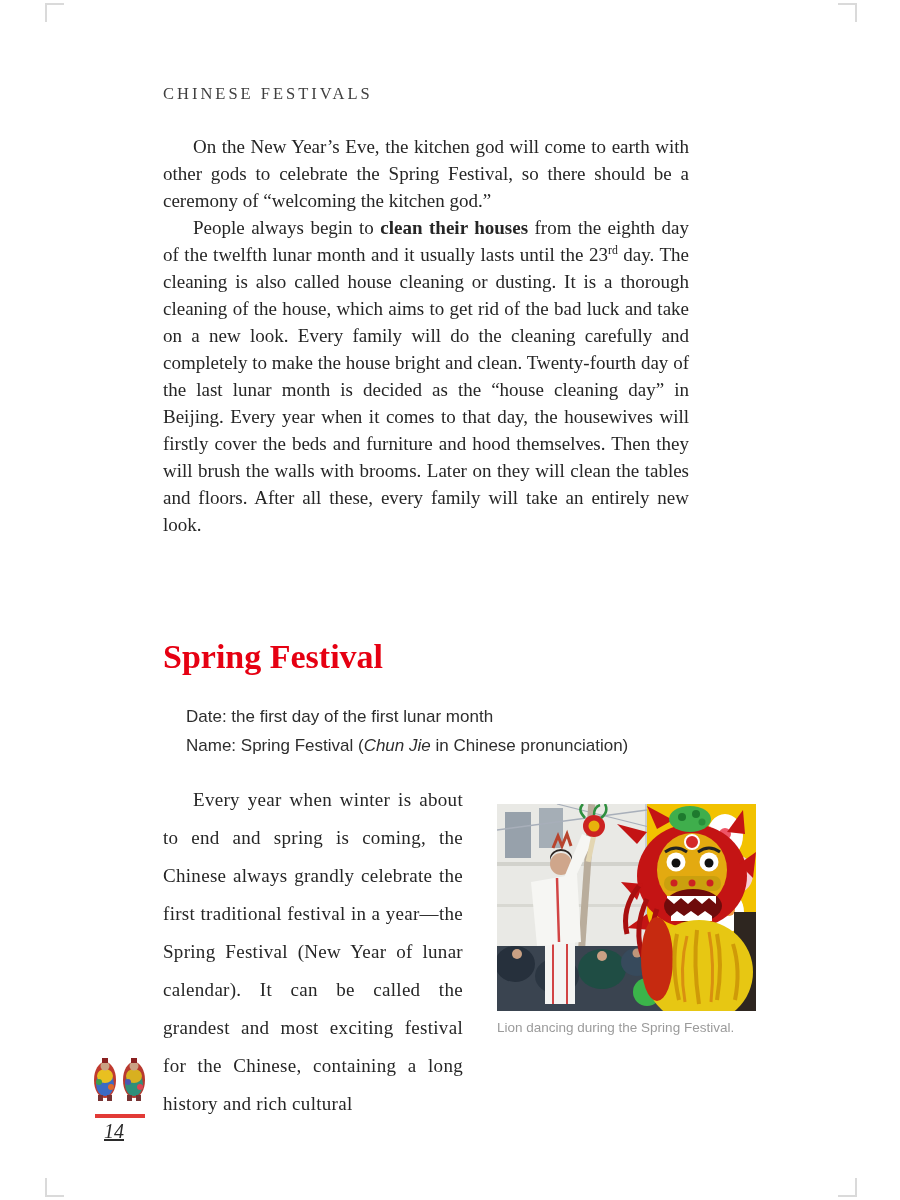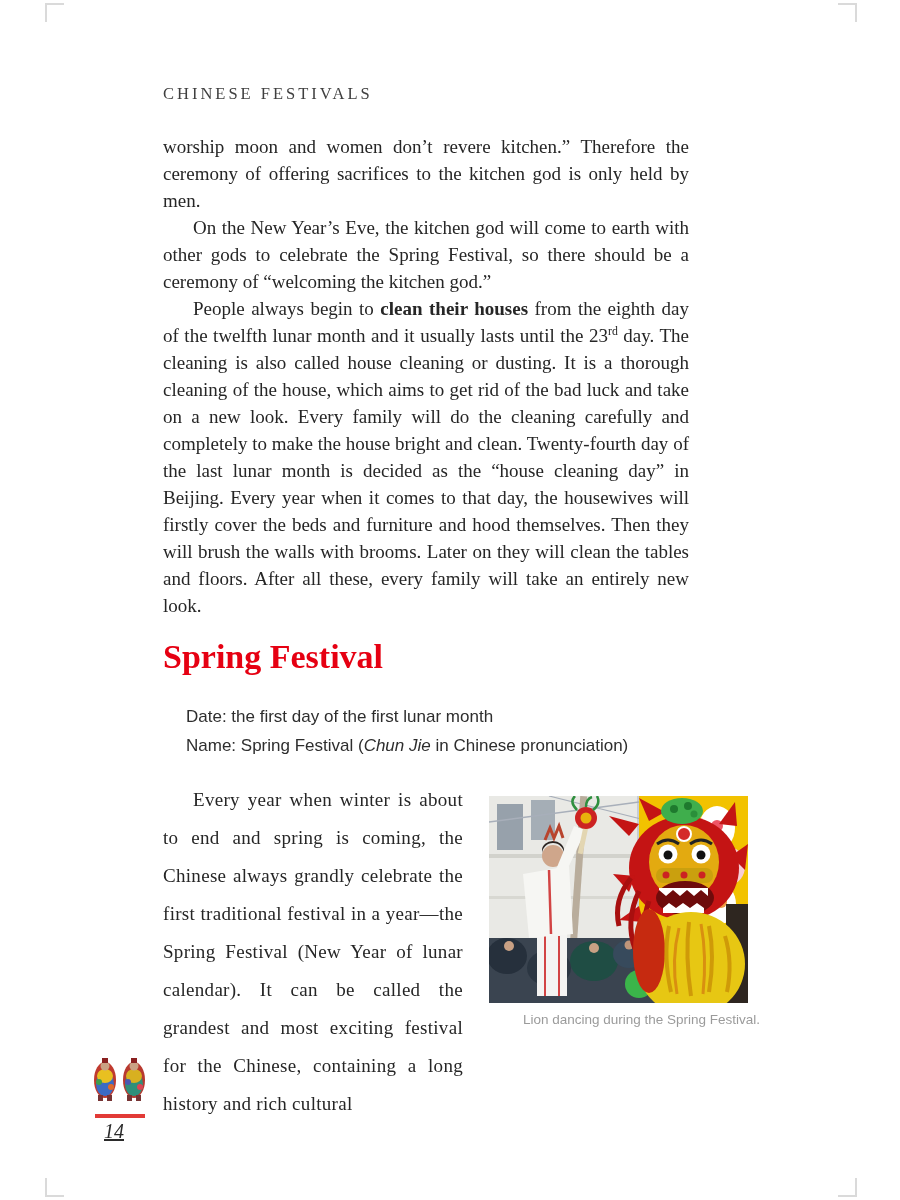--- a/index.html
+++ b/index.html
@@ -28,21 +28,21 @@
   .section-heading{position:absolute;left:163px;top:638px;font-size:34px;font-weight:bold;
                    font-family:"Liberation Serif",serif;margin:0;text-align:right;}
 
   .info-block{position:absolute;left:186px;top:702px;font-family:"Liberation Sans",sans-serif;
               font-size:17px;line-height:29px;color:#2e2e2e;}
 
   .column-text{position:absolute;left:163px;top:781px;width:300px;font-size:19px;line-height:38px;
                text-align:justify;letter-spacing:0.3px;}
   .column-text p{margin:0;text-indent:30px;}
 
-  .photo-figure{position:absolute;left:481px;top:788px;width:305px;margin:8px;text-align:center;}
+  .photo-figure{position:absolute;left:481px;top:788px;width:305px;margin:16px;}
   .photo-figure svg{display:block;}
   .photo-caption{margin-top:9px;font-family:"Liberation Sans",sans-serif;font-size:13.5px;
                  color:#9b9b9b;}
 
   .footer-ornament{position:absolute;left:92px;top:1054px;}
   .footer-rule{position:absolute;left:95px;top:1114px;width:50px;height:4px;}
   .page-number{position:absolute;left:104px;top:1120px;font-size:20px;font-style:italic;
                color:#2b2b2b;font-family:"Liberation Serif",serif;text-decoration:underline;}
 </style>
 </head>
@@ -51,21 +51,20 @@
 <div class="page">
 
   <div class="crop crop-tl"></div>
   <div class="crop crop-tr"></div>
   <div class="crop crop-bl"></div>
   <div class="crop crop-br"></div>
 
   <div class="running-head">CHINESE FESTIVALS</div>
 
   <div class="body-text">
-    <p><span>worship moon and women don’t revere kitchen.” Therefore the ceremony of offering sacrifices to the kitchen god is only held by men.</span></p>
     <p class="indent"><span>On the New Year’s Eve, the kitchen god will come to earth with other gods to celebrate the Spring Festival, so there should be a ceremony of “welcoming the kitchen god.”</span></p>
     <p class="indent"><span>People always begin to </span><span class="b">clean their houses</span><span> from the eighth day of the twelfth lunar month and it usually lasts until the 23</span><span class="sup">rd</span><span> day. The cleaning is also called house cleaning or dusting. It is a thorough cleaning of the house, which aims to get rid of the bad luck and take on a new look. Every family will do the cleaning carefully and completely to make the house bright and clean. Twenty-fourth day of the last lunar month is decided as the “house cleaning day” in Beijing. Every year when it comes to that day, the housewives will firstly cover the beds and furniture and hood themselves. Then they will brush the walls with brooms. Later on they will clean the tables and floors. After all these, every family will take an entirely new look.</span></p>
   </div>
 
   <h1 class="section-heading" style="color: rgb(230, 0, 18);">Spring Festival</h1>
 
   <div class="info-block">
     <div><span>Date: the first day of the first lunar month</span></div>
     <div><span>Name: Spring Festival (</span><span class="i">Chun Jie</span><span> in Chinese pronunciation)</span></div>
   </div>

